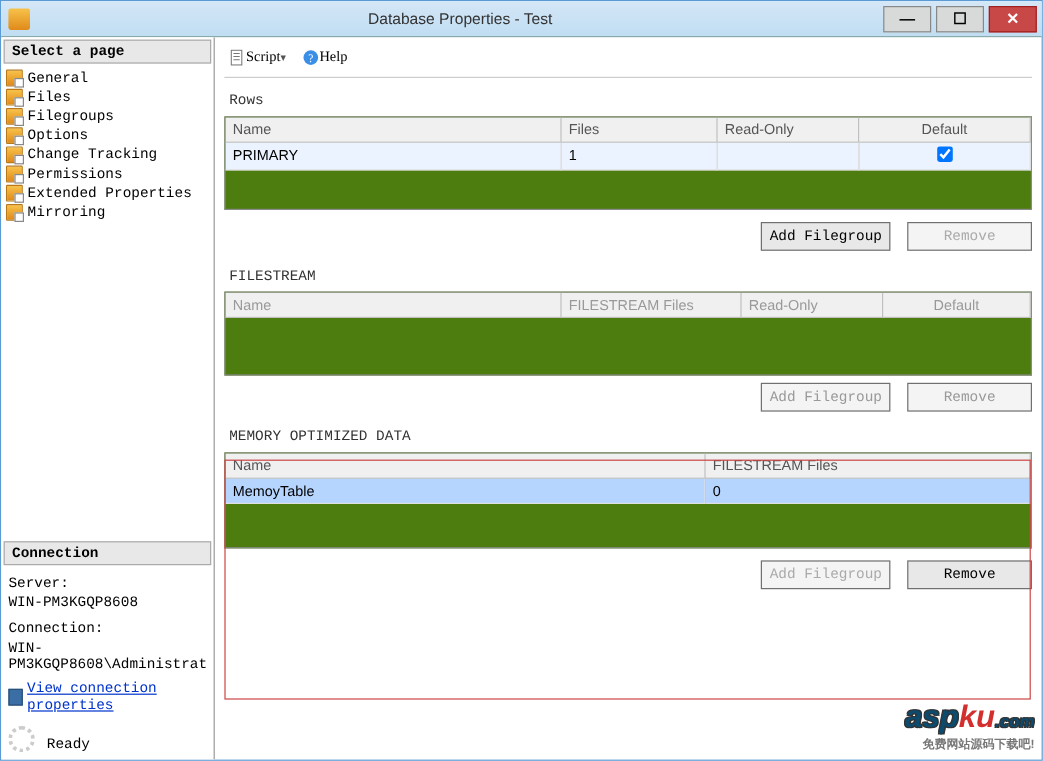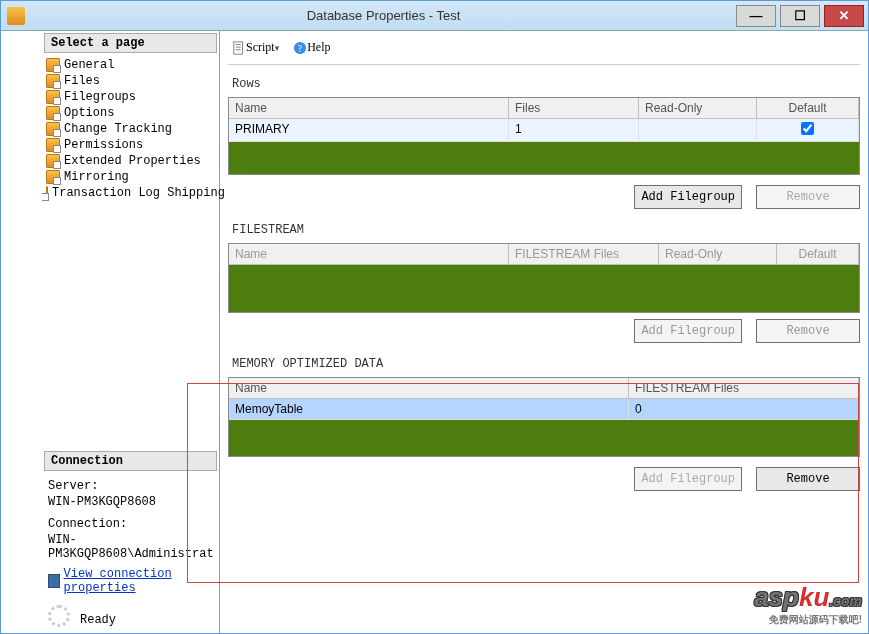--- a/index.html
+++ b/index.html
@@ -4,21 +4,21 @@
 <style>
 * { box-sizing: border-box; }
 body { margin: 0; font-family: "Segoe UI", Tahoma, sans-serif; font-size: 12px; background: #fff; }
 .window { width: 869px; height: 634px; border: 1px solid #5a9bd5; display: flex; flex-direction: column; position: relative; }
 .title-bar { height: 30px; background: linear-gradient(#d4e7f7,#c0ddf2); display: flex; align-items: center; border-bottom: 1px solid #8aa; }
 .title-icon { width: 18px; height: 18px; margin: 0 6px; background: linear-gradient(#f7c24a,#e08a1a); border-radius: 2px; }
 .title-text { flex: 1; text-align: center; font-size: 13px; color: #333; }
 .win-btns { display: flex; }
 .win-btn { width: 40px; height: 22px; margin-right: 4px; display: flex; align-items: center; justify-content: center; border: 1px solid #888; background: #d8dada; font-size: 13px; font-weight: bold; cursor: pointer; }
 .win-btn.close { background: #c84848; color: #fff; border-color: #a02020; }
-.body { flex: 1; display: flex; overflow: hidden; margin-left: 41px; }
+.body { flex: 1; display: flex; overflow: hidden; }
 .sidebar { width: 178px; border-right: 1px solid #999; display: flex; flex-direction: column; background: #fff; }
 .panel-hdr { background: #e8e8e8; border: 1px solid #aaa; margin: 2px; padding: 2px 6px; font-weight: bold; font-family: "Courier New", monospace; font-size: 12px; }
 .nav-list { flex: 0 0 auto; padding: 2px 4px; }
 .nav-item { display: flex; align-items: center; padding: 1px 0; font-family: "Courier New", monospace; font-size: 12px; cursor: pointer; white-space: nowrap; }
 .nav-icon { width: 14px; height: 14px; margin-right: 4px; background: linear-gradient(#f7c24a,#e08a1a); border: 1px solid #b87818; border-radius: 1px; position: relative; }
 .nav-icon::after { content:""; position:absolute; right:-2px; bottom:-2px; width:6px; height:6px; background:#fff; border:1px solid #888; }
 .spacer { flex: 1; }
 .conn-body { padding: 4px 6px; font-family: "Courier New", monospace; font-size: 12px; }
 .conn-label { margin: 2px 0; }
 .conn-link { display: flex; align-items: center; margin-top: 6px; }
@@ -48,21 +48,21 @@
 .cell.fsfiles2 { flex: 1; }
 .cell.ro { flex: 0 0 118px; } .cell.def { flex: 1; text-align: center; }
 .cell input[type=checkbox] { margin: 0; }
 .btn-row { display: flex; justify-content: flex-end; gap: 14px; margin: 6px 0 10px 0; }
 .btn { min-width: 104px; height: 24px; border: 1px solid #707070; background: #e8e8e8; font-family: "Courier New", monospace; font-size: 12px; cursor: pointer; }
 .btn:disabled, .btn.disabled { background: #f4f4f4; color: #aaa; cursor: default; }
 .mem-hilite { border: 1px solid #cc4444; position: absolute; pointer-events: none; }
 .fs-section { color: #999; }
 .fs-section .grid-head .cell, .fs-section .btn { color: #999; }
 .watermark { position:absolute; right:6px; bottom:6px; font-style:italic; font-weight:bold; font-size:26px; pointer-events:none; }
-.watermark .a{color:#737373;text-shadow:1px 1px 0 #333,-1px -1px 0 #333,1px -1px 0 #333,-1px 1px 0 #333;}
+.watermark .a{color:#0c4a6e;text-shadow:1px 1px 0 #333,-1px -1px 0 #333,1px -1px 0 #333,-1px 1px 0 #333;}
 .watermark .b{color:#d32f2f;}
 .watermark .c{font-size:10px; color:#777; font-style:normal; display:block; text-align:right;}
 </style>
 </head>
 <body>
 
 <div class="window">
   <div class="title-bar">
     <div class="title-icon"></div>
     <div class="title-text">Database Properties - Test</div>
@@ -102,24 +102,20 @@
             <span>Permissions</span>
           </div>
         <div class="nav-item">
             <div class="nav-icon"></div>
             <span>Extended Properties</span>
           </div>
         <div class="nav-item">
             <div class="nav-icon"></div>
             <span>Mirroring</span>
           </div>
-        <div class="nav-item">
-            <div class="nav-icon"></div>
-            <span>Transaction Log Shipping</span>
-          </div>
       </div>
       <div class="spacer"></div>
       <div class="panel-hdr">Connection</div>
       <div class="conn-body">
         <div class="conn-label">Server:</div>
         <div class="conn-label">WIN-PM3KGQP8608</div>
         <div class="conn-label" style="margin-top:8px">Connection:</div>
         <div class="conn-label">WIN-PM3KGQP8608\Administrat</div>
         <div class="conn-link">
           <div class="link-icon"></div>

